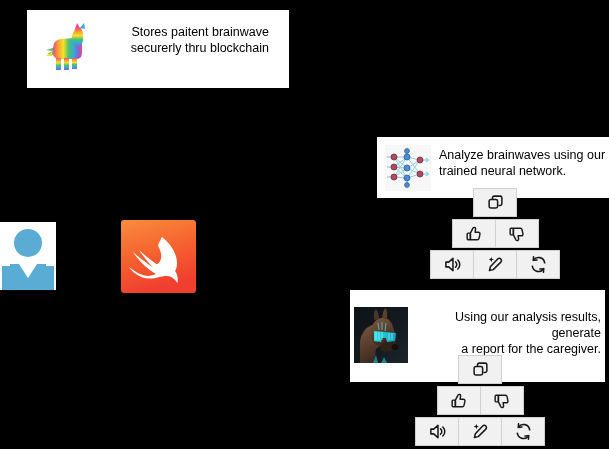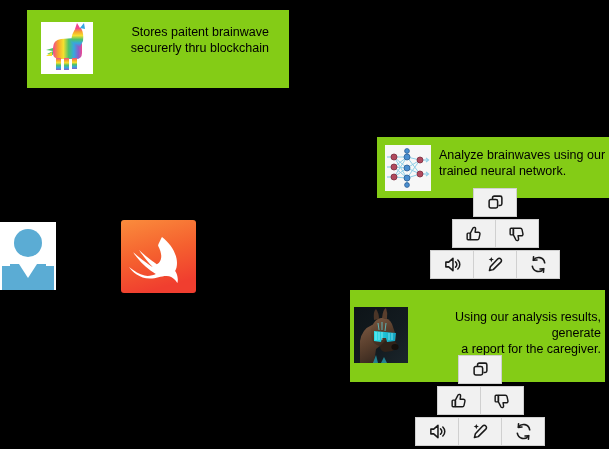--- a/index.html
+++ b/index.html
@@ -12,21 +12,21 @@
     height: 449px;
     position: relative;
     overflow: hidden;
     font-family: "Liberation Sans", sans-serif;
     -webkit-font-smoothing: antialiased;
   }
 
   
   .bubble {
     position: absolute;
-    background: #84cc16;
+    background: #ffffff;
     box-sizing: border-box;
     display: block;
   }
   .bubble-row {
     display: flex;
     align-items: flex-start;
   }
   .bubble-text {
     color: #000000;
     font-size: 12.5px;

